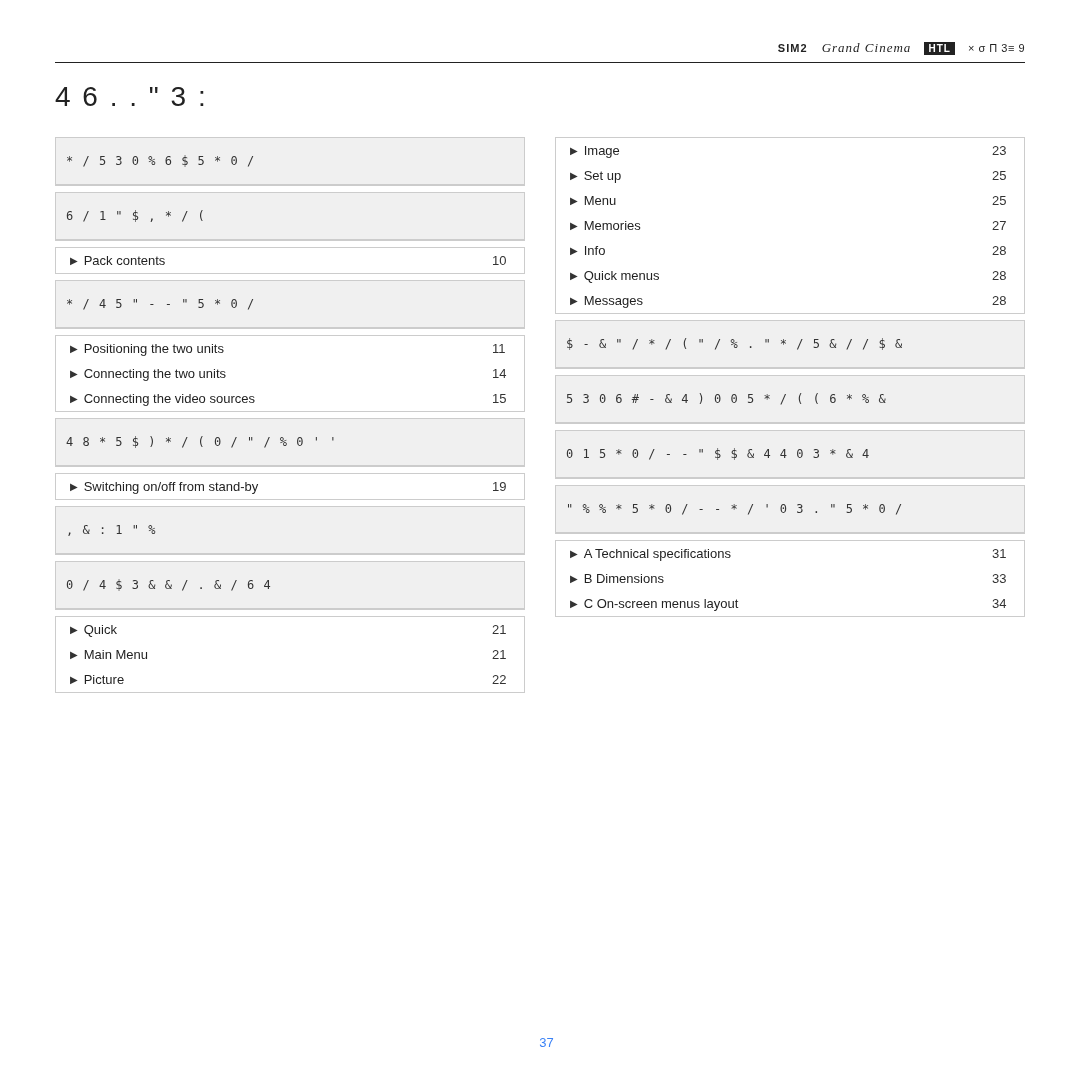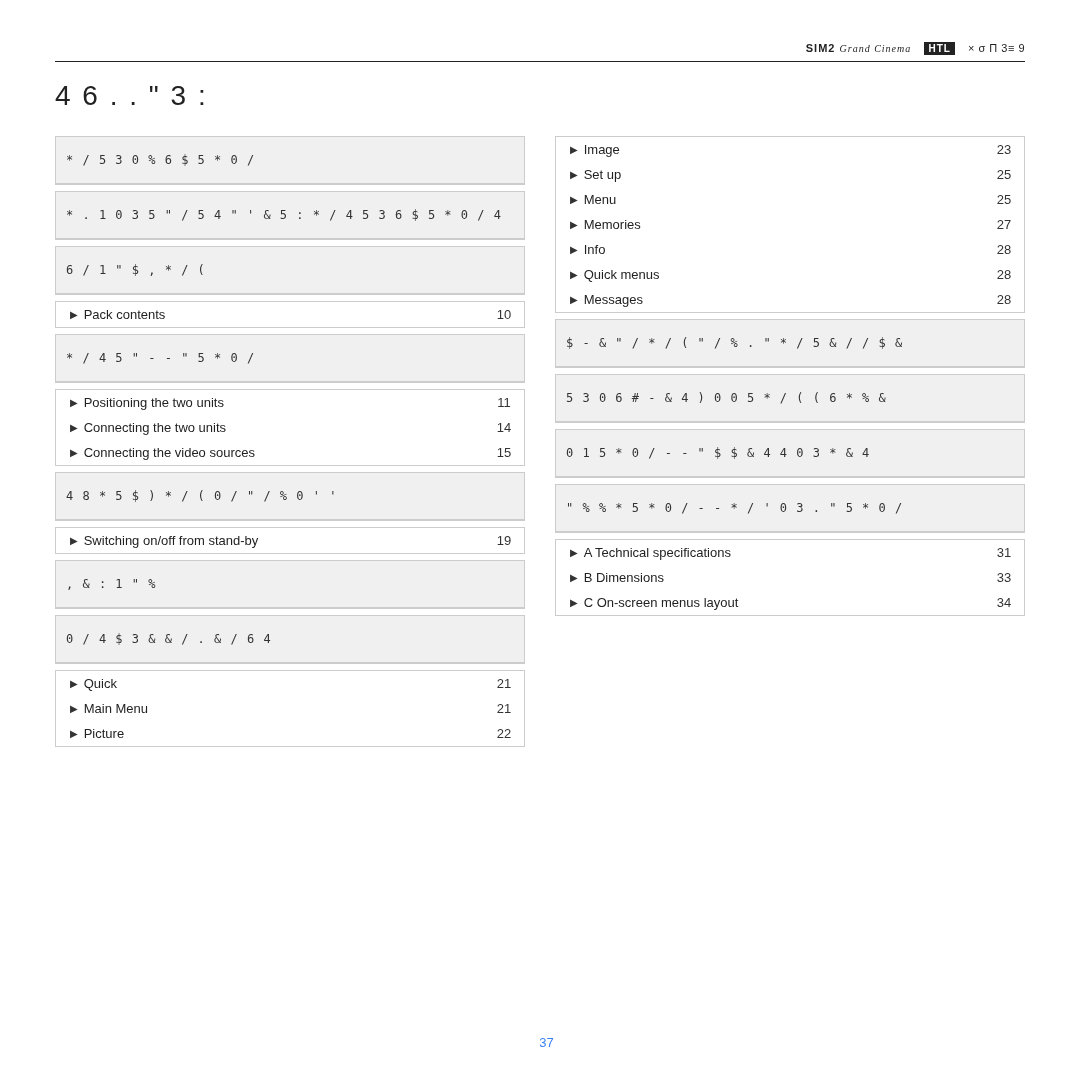--- a/index.html
+++ b/index.html
@@ -33,23 +33,24 @@
       letter-spacing: 0.5px;
     }
     .brand .sim2 {
       font-weight: bold;
       font-size: 11px;
       letter-spacing: 1px;
       text-transform: uppercase;
     }
     .brand .grand-cinema {
       font-style: italic;
-      font-size: 10px;
+      font-size: 13px;
       font-family: Georgia, serif;
       letter-spacing: 1px;
+      margin-left: 10px;
     }
     .brand .htl-badge {
       background: #222;
       color: #fff;
       font-size: 10px;
       font-weight: bold;
       padding: 1px 4px;
       margin: 0 9px;
       letter-spacing: 1px;
     }
@@ -98,21 +99,21 @@
       color: #333;
     }
     .toc-entry .label {
       flex: 1;
       font-size: 13px;
     }
     .toc-entry .page-num {
       font-size: 13px;
       color: #333;
       min-width: 24px;
-      text-align: center;
+      text-align: left;
     }
     
     .footer {
       position: absolute;
       bottom: 30px;
       left: 13px; right: 0;
       text-align: center;
       font-size: 13px;
       color: #3b82f6;
     }
@@ -151,23 +152,20 @@
   <div class="page-title">4 6 . . " 3 :</div>
 
   <div class="toc-container">
 
     <div class="col-left">
 
       <div class="toc-group">
         <div class="section-header">* / 5 3 0 % 6 $ 5 * 0 /</div>
       </div>
 
-      <div class="toc-group">
-        <div class="section-header">* . 1 0 3 5 " / 5  4 " ' &amp; 5 :  * / 4 5 3 6 $ 5 * 0 / 4</div>
-      </div>
 
       <div class="toc-group">
         <div class="section-header">6 / 1 " $ , * / (</div>
       </div>
 
       <div class="toc-standalone">
         <div class="toc-entry">
           <span class="arrow">▶</span>
           <span class="label">Pack contents</span>
           <span class="page-num">10</span>

